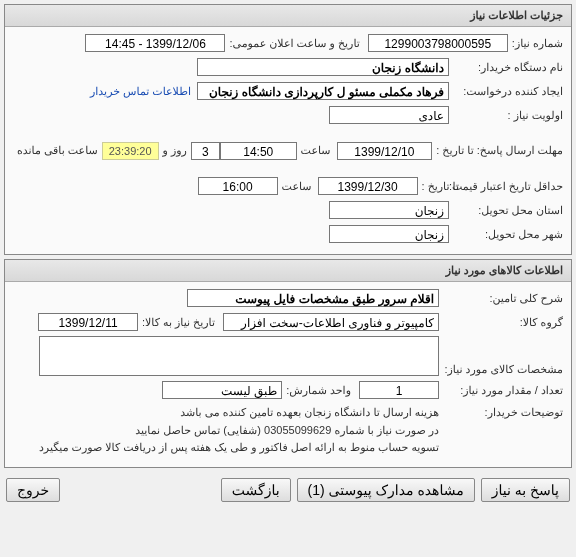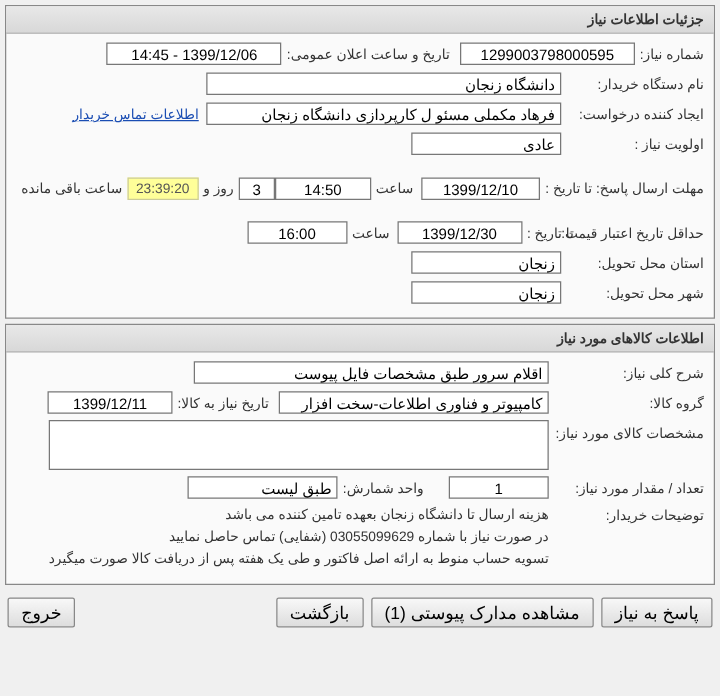--- a/index.html
+++ b/index.html
@@ -45,32 +45,31 @@
   display: inline-block;
   text-align: right;
   font-size: 12px;
 }
 .ibox.center { text-align: center; }
 .w80 { width: 80px; }
 .w100 { width: 100px; }
 .w120 { width: 120px; }
 .w140 { width: 140px; }
 .w200 { width: 216px; }
-.w300 { width: 284px; }
+.w300 { width: 252px; font-weight: bold; }
 .w30 { width: 30px; }
 .countdown {
   background: #ffff99;
   border: 1px solid #cc9;
   padding: 2px 6px;
   color: #555;
   display: inline-block;
 }
 .link {
   color: #1a4db3;
-  text-decoration: underline;
   cursor: pointer;
 }
 textarea.ibox {
   height: 40px;
   resize: none;
   font-family: inherit;
   width: 400px;
 }
 .note {
   color: #333;
@@ -154,40 +153,40 @@
     </div>
 
   </div>
 </div>
 
 <div class="panel">
   <div class="panel-header">اطلاعات کالاهای مورد نیاز</div>
   <div class="panel-body">
 
     <div class="row">
-      <span class="label" style="width:120px">شرح کلی نیاز:</span>
+      <span class="label" style="width:120px">شرح کلی تامین:</span>
       <span class="ibox w300">اقلام سرور طبق مشخصات فایل پیوست</span>
     </div>
 
     <div class="row">
       <span class="label" style="width:120px">گروه کالا:</span>
       <span class="ibox w200">کامپیوتر و فناوری اطلاعات-سخت افزار</span>
       <span class="label" style="margin-right:8px">تاریخ نیاز به کالا:</span>
       <span class="ibox w100 center">1399/12/11</span>
     </div>
 
-    <div class="row" style="align-items:flex-start">
+    <div class="row" style="align-items:flex-end">
       <span class="label" style="width:120px;padding-top:4px">مشخصات کالای مورد نیاز:</span>
       <textarea class="ibox" style=""></textarea>
     </div>
 
     <div class="row">
       <span class="label" style="width:120px">تعداد / مقدار مورد نیاز:</span>
       <span class="ibox w80 center">1</span>
-      <span class="label" style="margin-right:20px">واحد شمارش:</span>
+      <span class="label" style="margin-right:8px">واحد شمارش:</span>
       <span class="ibox w120">طبق لیست</span>
     </div>
 
     <div class="row" style="align-items:flex-start">
       <span class="label" style="width:120px;padding-top:2px">توضیحات خریدار:</span>
       <div class="note" style="white-space:pre-line">هزینه ارسال تا دانشگاه زنجان بعهده تامین کننده می باشد
 در صورت نیاز با شماره 03055099629 (شفایی) تماس حاصل نمایید
 تسویه حساب منوط به ارائه اصل فاکتور و طی یک هفته پس از دریافت کالا صورت میگیرد</div>
     </div>
 

